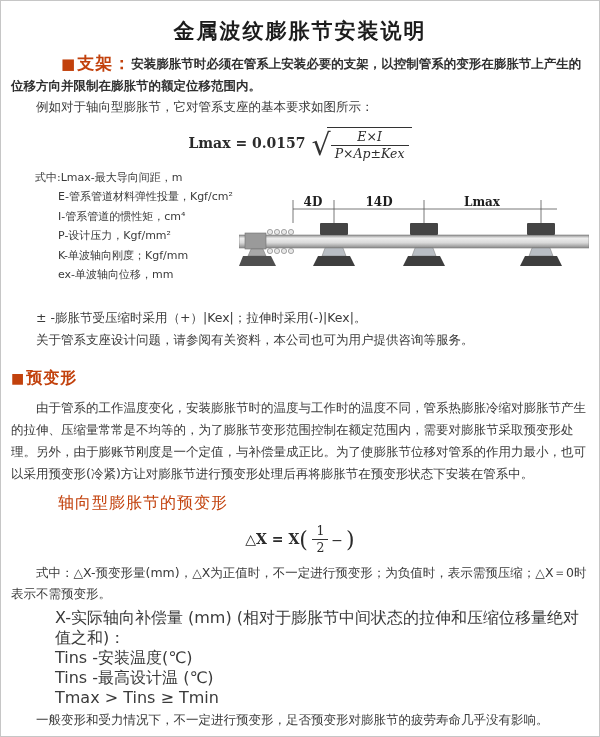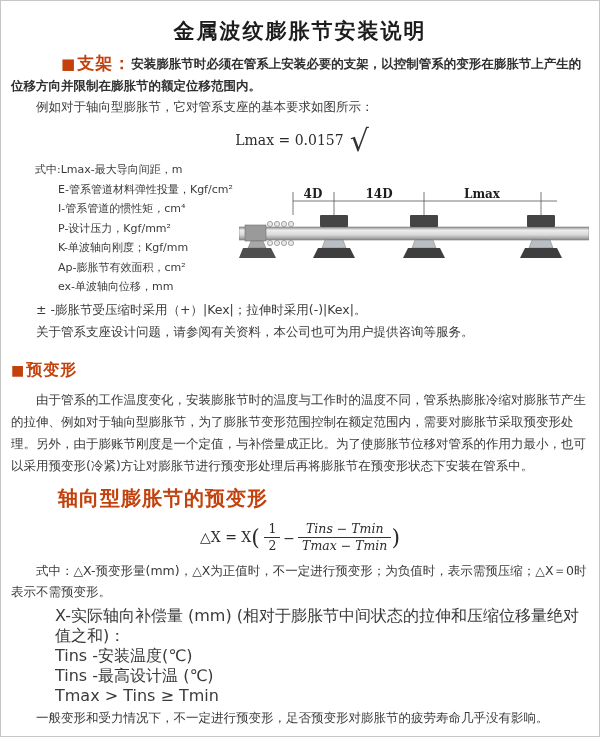--- a/index.html
+++ b/index.html
@@ -13,27 +13,27 @@
     color:#1c1c1c;letter-spacing:2px;
   }
   .accent{color:#c2410c;}
   .para{font-size:12.5px;line-height:21px;margin:0;}
   .ind2{text-indent:2em;}
   .intro{margin-top:8px;text-indent:50px;font-weight:bold;color:#303030;}
   .sec-head-inline{font-size:17px;font-weight:bold;vertical-align:-1px;letter-spacing:1px;}
   .sec-head-inline .sq{font-size:15px;margin-right:1px;}
   .sec-head{font-size:16px;font-weight:bold;margin:18px 0 8px 0;letter-spacing:1px;}
   .sec-head .sq{font-size:14px;margin-right:1px;}
-  .sub-head{font-size:20px;font-weight:bold;letter-spacing:1px;margin:8px 0 0 47px;}
+  .sub-head{font-size:16px;font-weight:normal;letter-spacing:1px;margin:8px 0 0 47px;}
 
   .formula{
     text-align:center;font-family:"DejaVu Serif","Liberation Serif",serif;
     color:#2b2b2b;font-size:14px;margin:10px 0 6px 0;
   }
-  .f-lhs{font-weight:normal;}
+  .f-lhs{font-weight:bold;}
   .frac{display:inline-block;text-align:center;vertical-align:middle;font-size:12.5px;}
   .frac .num{display:block;padding:0 4px 1px 4px;border-bottom:1.2px solid #333;line-height:1.15;}
   .frac .den{display:block;padding:1px 4px 0 4px;line-height:1.15;}
   .ital{font-style:italic;}
   .sqrt-wrap{display:inline-flex;align-items:center;vertical-align:middle;margin-left:6px;}
   .sqrt-sym{font-size:30px;font-weight:400;line-height:0.9;margin-right:-4px;color:#333;}
   .sqrt-bar{border-top:1.6px solid #333;padding:2px 3px 0 4px;}
   .big-paren{font-size:22px;vertical-align:middle;font-weight:normal;}
   .f-op{vertical-align:middle;margin:0 3px;}
 
@@ -54,31 +54,31 @@
 
   <h1 class="title">金属波纹膨胀节安装说明</h1>
 
   <p class="para intro"><span class="sec-head-inline accent"><span class="sq">■</span><span>支架：</span></span><span>安装膨胀节时必须在管系上安装必要的支架，以控制管系的变形在膨胀节上产生的位移方向并限制在膨胀节的额定位移范围内。</span></p>
 
   <p class="para ind2">例如对于轴向型膨胀节，它对管系支座的基本要求如图所示：</p>
 
   <div class="formula">
     <span class="f-lhs">Lmax = 0.0157</span><span class="sqrt-wrap">
         <span class="sqrt-sym">√</span>
+        <span class="sqrt-bar"><span class="frac ital"><span class="num">E×I</span><span class="den">P×Ap±Kex</span></span></span>
       </span>
   </div>
 
   <div class="defs-row">
     <div class="defs">
       <div class="lead">式中:Lmax-最大导向间距，m</div>
       <div class="sub">E-管系管道材料弹性投量，Kgf/cm²</div>
       <div class="sub">I-管系管道的惯性矩，cm⁴</div>
       <div class="sub">P-设计压力，Kgf/mm²</div>
       <div class="sub">K-单波轴向刚度；Kgf/mm</div>
-      <div class="sub">Ap-膨胀节有效面积，cm²</div>
       <div class="sub">ex-单波轴向位移，mm</div>
     </div>
 
     <svg class="diagram" width="350" height="100" viewBox="0 0 350 100">
       <defs>
         <linearGradient id="pipeGrad" x1="0" y1="0" x2="0" y2="1">
           <stop offset="0" stop-color="#8f8f8f"></stop>
           <stop offset="0.25" stop-color="#ededed"></stop>
           <stop offset="0.6" stop-color="#d9d9d9"></stop>
           <stop offset="1" stop-color="#8a8a8a"></stop>
@@ -133,27 +133,27 @@
         <polygon points="286,63 318,63 323,73 281,73" fill="#3e3e3e"></polygon>
       </g>
     </svg>
   </div>
 
   <p class="para ind2 note">± -膨胀节受压缩时采用（+）|Kex|；拉伸时采用(-)|Kex|。</p>
   <p class="para ind2 note">关于管系支座设计问题，请参阅有关资料，本公司也可为用户提供咨询等服务。</p>
 
   <h2 class="sec-head accent"><span class="sq">■</span><span>预变形</span></h2>
 
-  <p class="para ind2" style="line-height:22px;margin-top:6px;">由于管系的工作温度变化，安装膨胀节时的温度与工作时的温度不同，管系热膨胀冷缩对膨胀节产生的拉伸、例如对于轴向型膨胀节，为了膨胀节变形范围控制在额定范围内，需要对膨胀节采取预变形处理。另外，由于膨账节刚度是一个定值，与补偿量成正比。为了使膨胀节位移对管系的作用力最小，也可以采用预变形(冷紧)方让对膨胀节进行预变形处理后再将膨胀节在预变形状态下安装在管系中。</p>
+  <p class="para ind2" style="line-height:22px;margin-top:6px;">由于管系的工作温度变化，安装膨胀节时的温度与工作时的温度不同，管系热膨胀冷缩对膨胀节产生的拉伸、压缩量常常是不均等的，为了膨胀节变形范围控制在额定范围内，需要对膨胀节采取预变形处理。另外，由于膨账节刚度是一个定值，与补偿量成正比。为了使膨胀节位移对管系的作用力最小，也可以采用预变形(冷紧)方让对膨胀节进行预变形处理后再将膨胀节在预变形状态下安装在管系中。</p>
 
   <h3 class="sub-head accent">轴向型膨胀节的预变形</h3>
 
   <div class="formula">
     <span class="f-lhs">△X = X</span><span class="big-paren">(</span>
-    <span class="frac"><span class="num">1</span><span class="den">2</span></span><span class="f-op">−</span><span class="frac ital"><span class="num">Tins − Tmin</span><span class="den">Tmax − Tmin</span></span><span class="big-paren">)</span>
+    <span class="frac"><span class="num">1</span><span class="den">2</span></span><span class="f-op">−</span><span class="big-paren">)</span>
   </div>
 
   <div class="axial-notes">
     <p class="para ind2" style="line-height:21px;">式中：△X-预变形量(mm)，△X为正值时，不一定进行预变形；为负值时，表示需预压缩；△X＝0时表示不需预变形。</p>
     <p class="tline" style="margin-top:4px;">X-实际轴向补偿量 (mm) (相对于膨胀节中间状态的拉伸和压缩位移量绝对值之和)：</p>
     <p class="tline">Tins -安装温度(℃)</p>
     <p class="tline">Tins -最高设计温 (℃)</p>
     <p class="tline">Tmax &gt; Tins ≥ Tmin</p>
     <p class="para ind2" style="line-height:20px;margin-top:2px;">一般变形和受力情况下，不一定进行预变形，足否预变形对膨胀节的疲劳寿命几乎没有影响。</p>
   </div>

